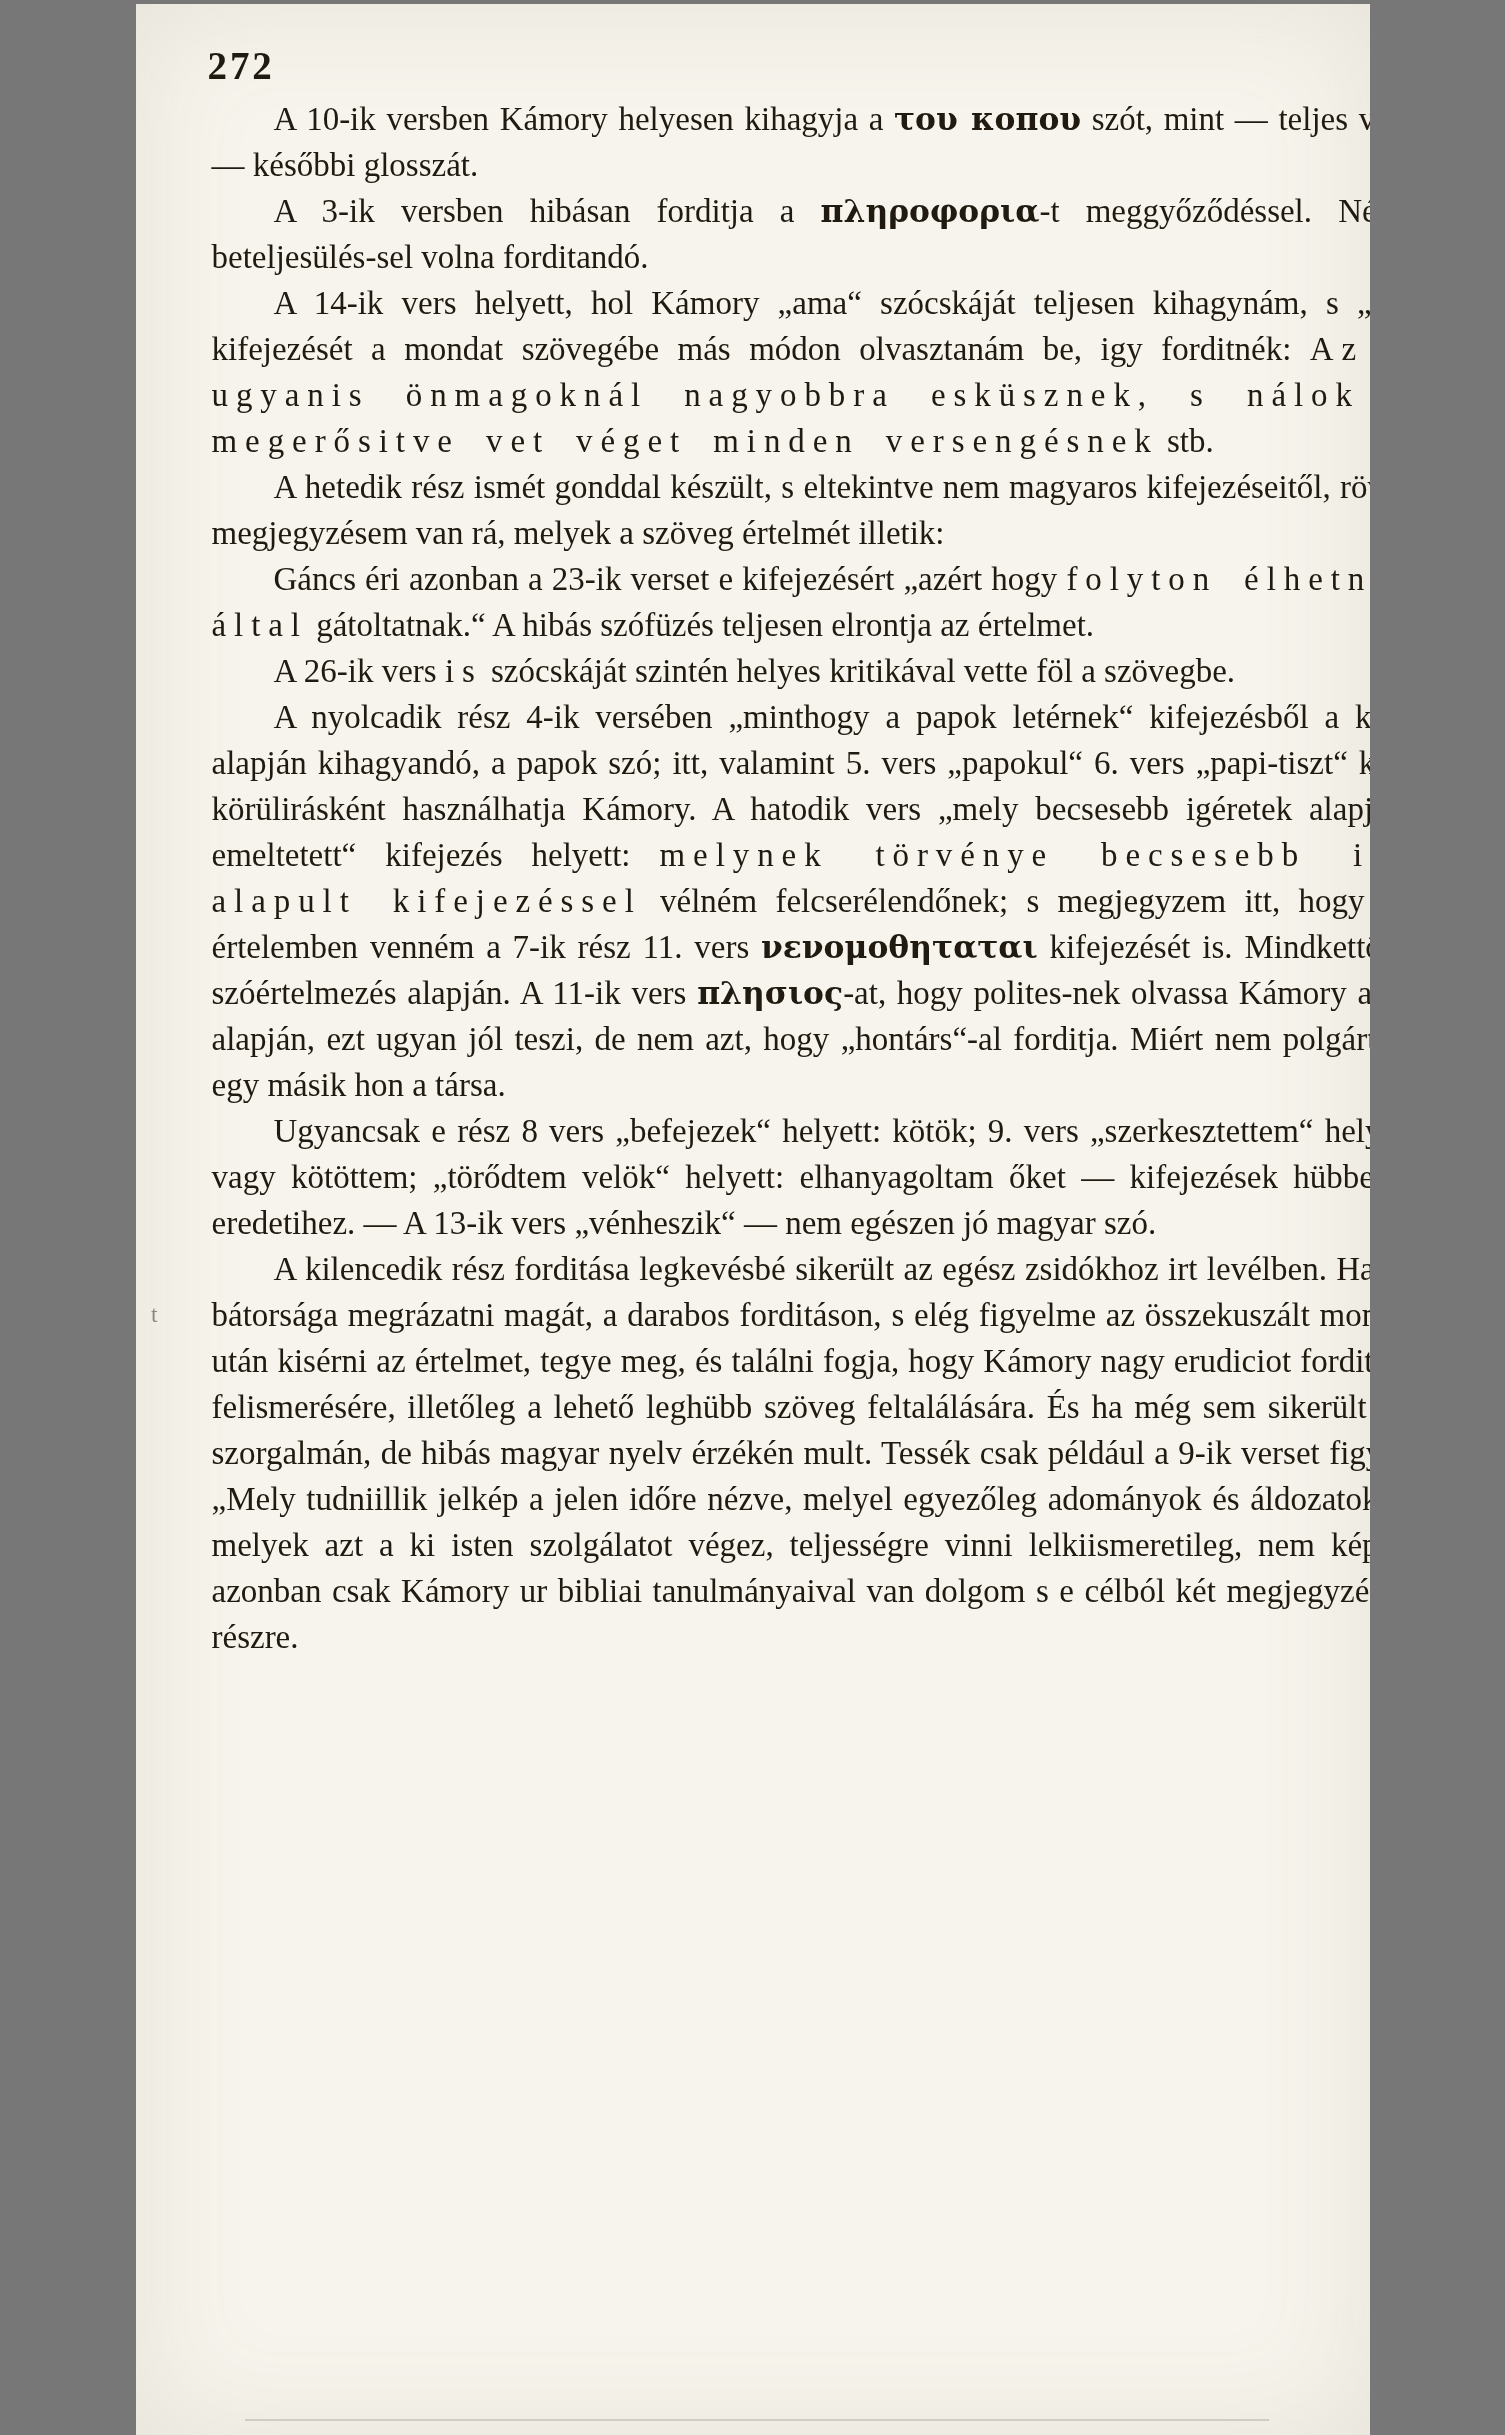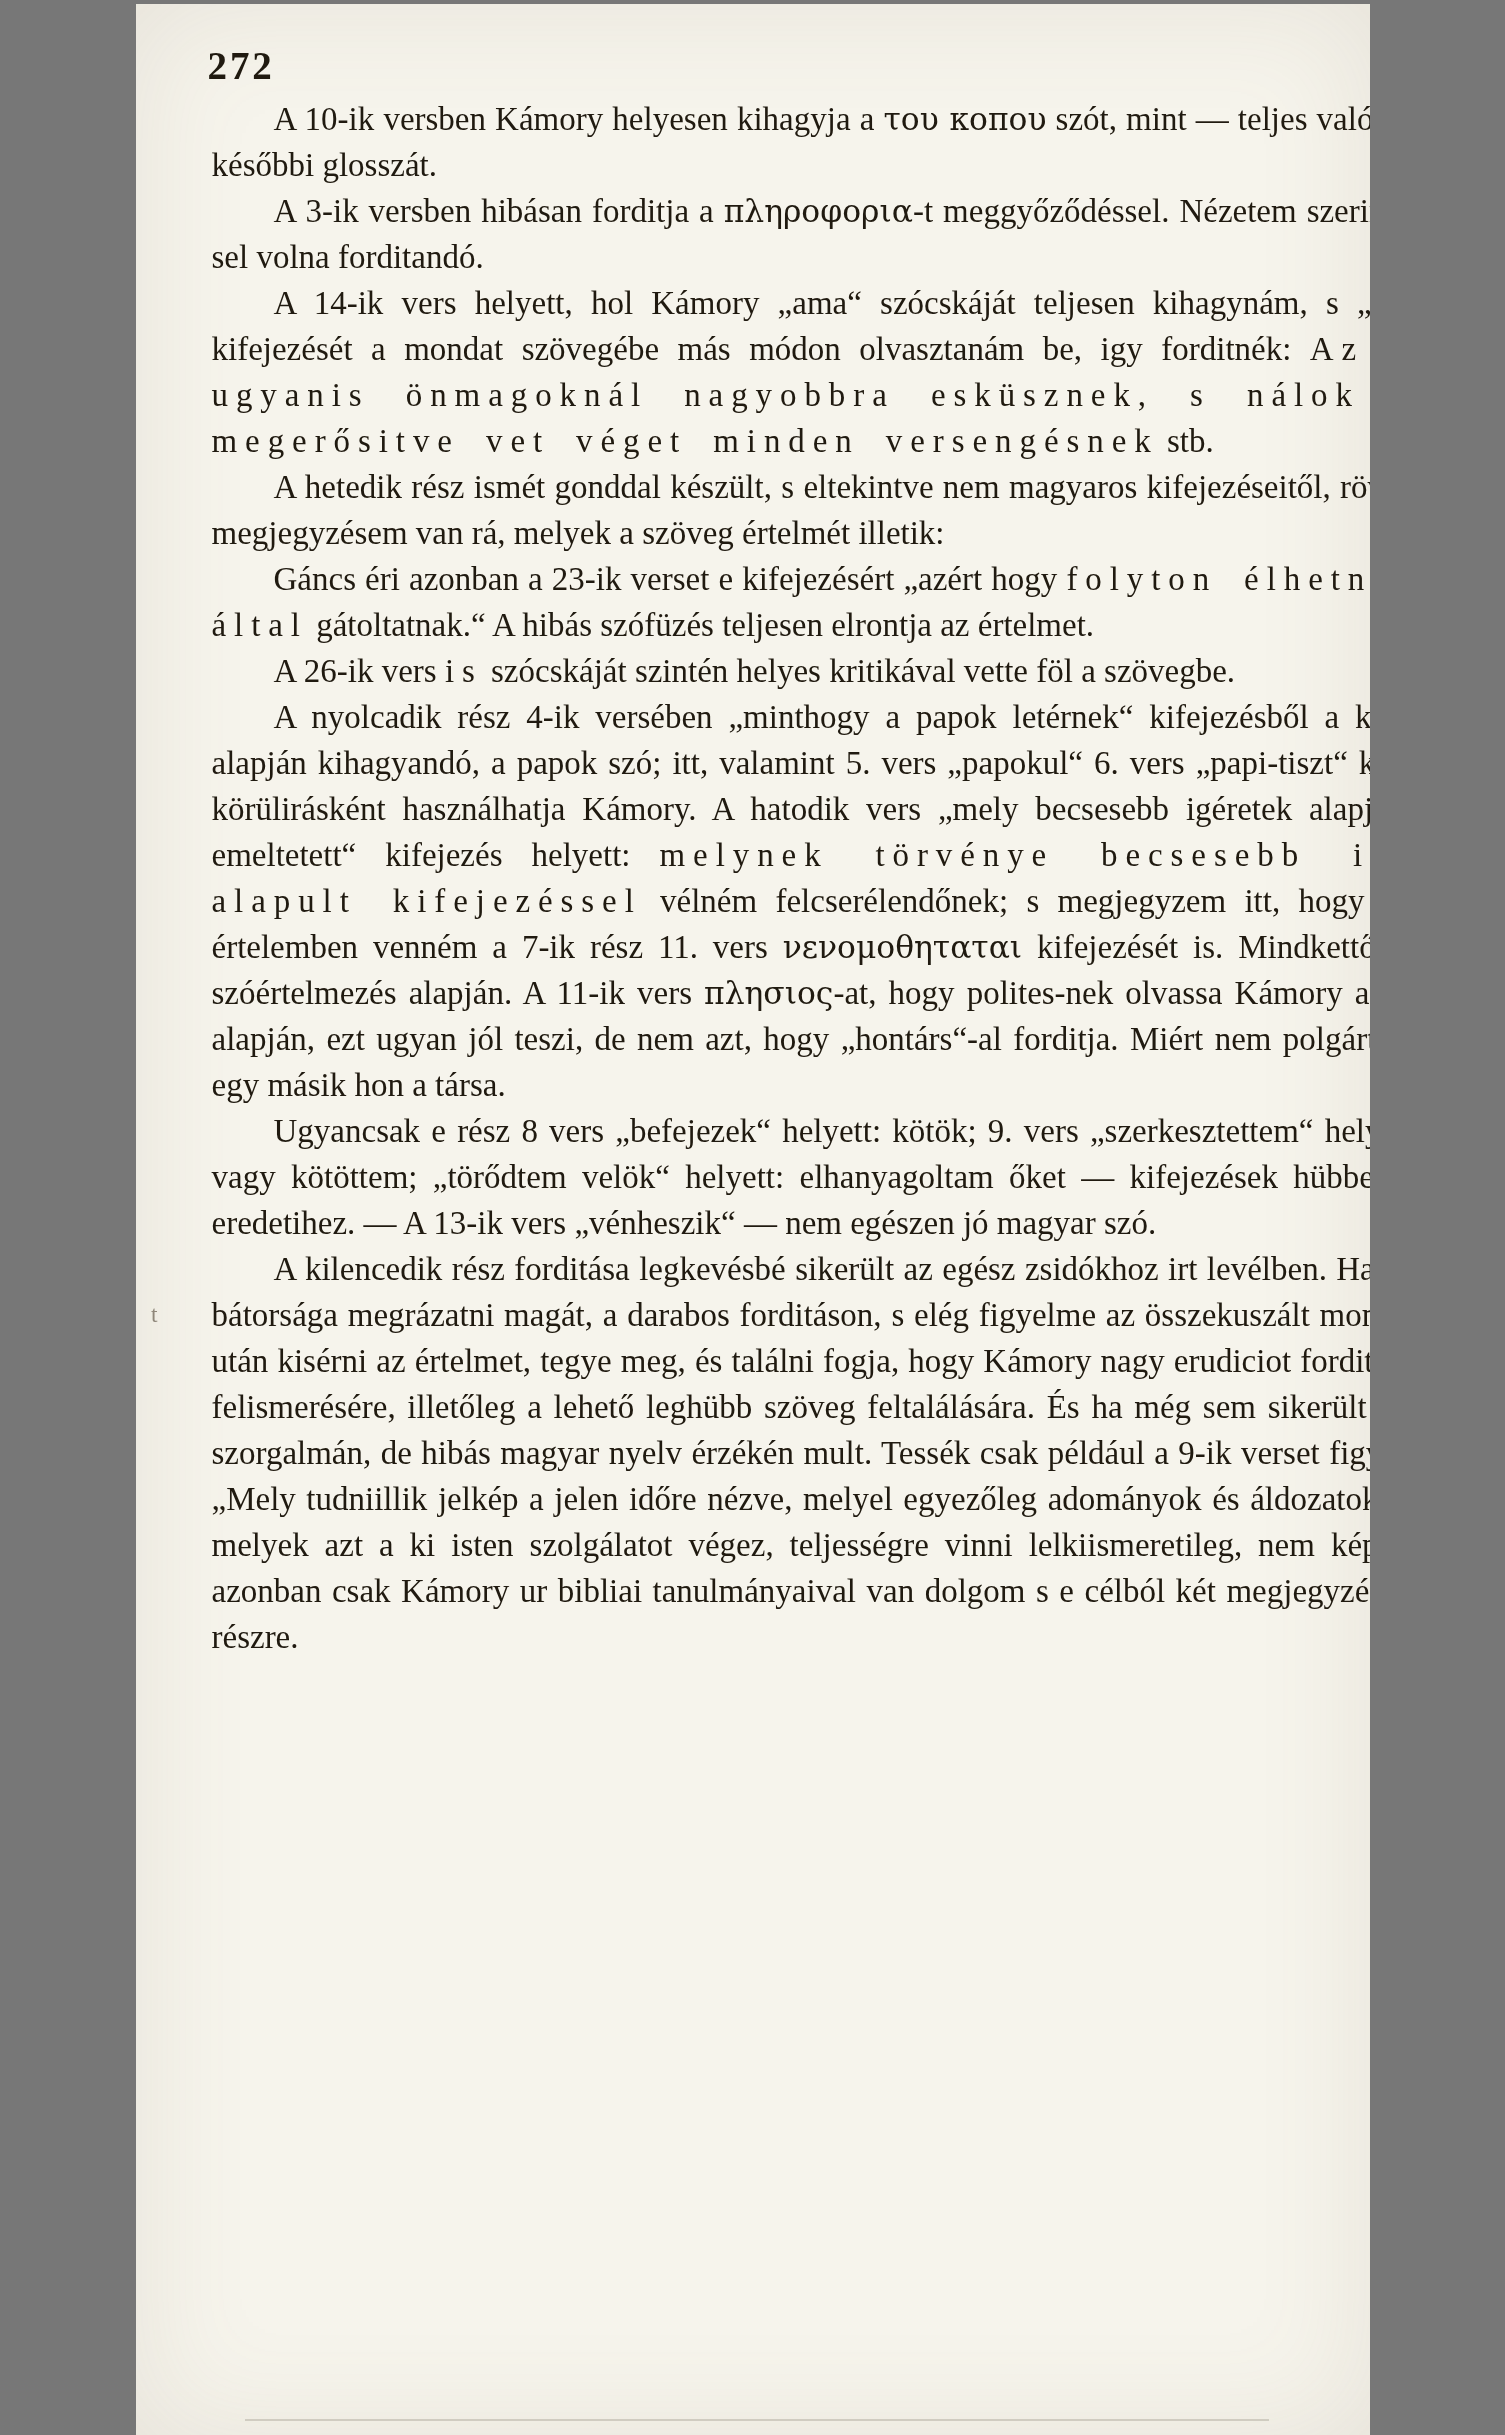--- a/index.html
+++ b/index.html
@@ -40,20 +40,21 @@
     text-indent: 62px;
   }
   .seg.normal { }
   .seg.spaced {
     letter-spacing: 0.24em;
     word-spacing: 0.30em;
   }
   .seg.greek {
     font-family: "DejaVu Serif", "Liberation Serif", serif;
     font-size: 0.95em;
+    font-weight: bold;
   }
   .margin-mark {
     position: absolute;
     left: 15.6px;
     top: 1297px;
     font-size: 23.4px;
     color: rgba(90, 80, 65, 0.65);
   }
   .bottom-rule {
     position: absolute;

